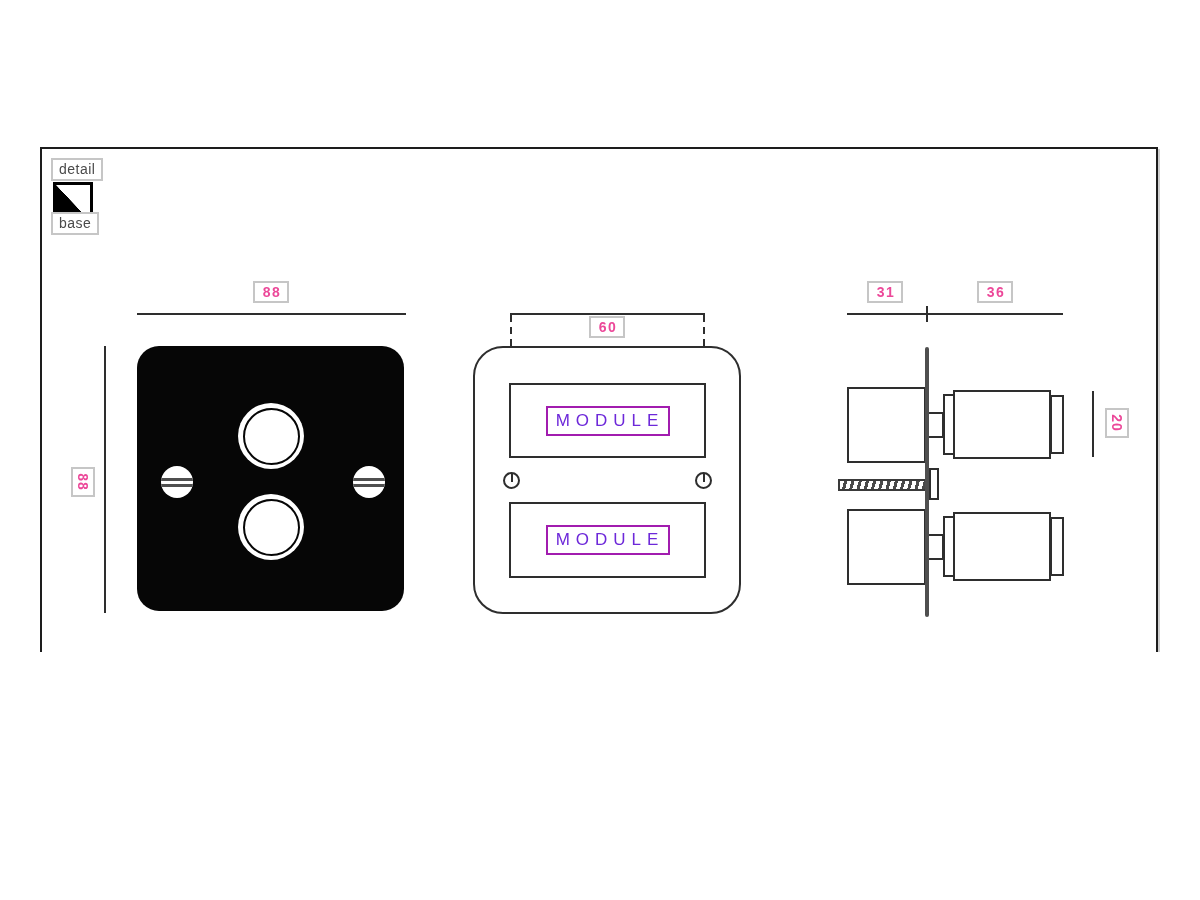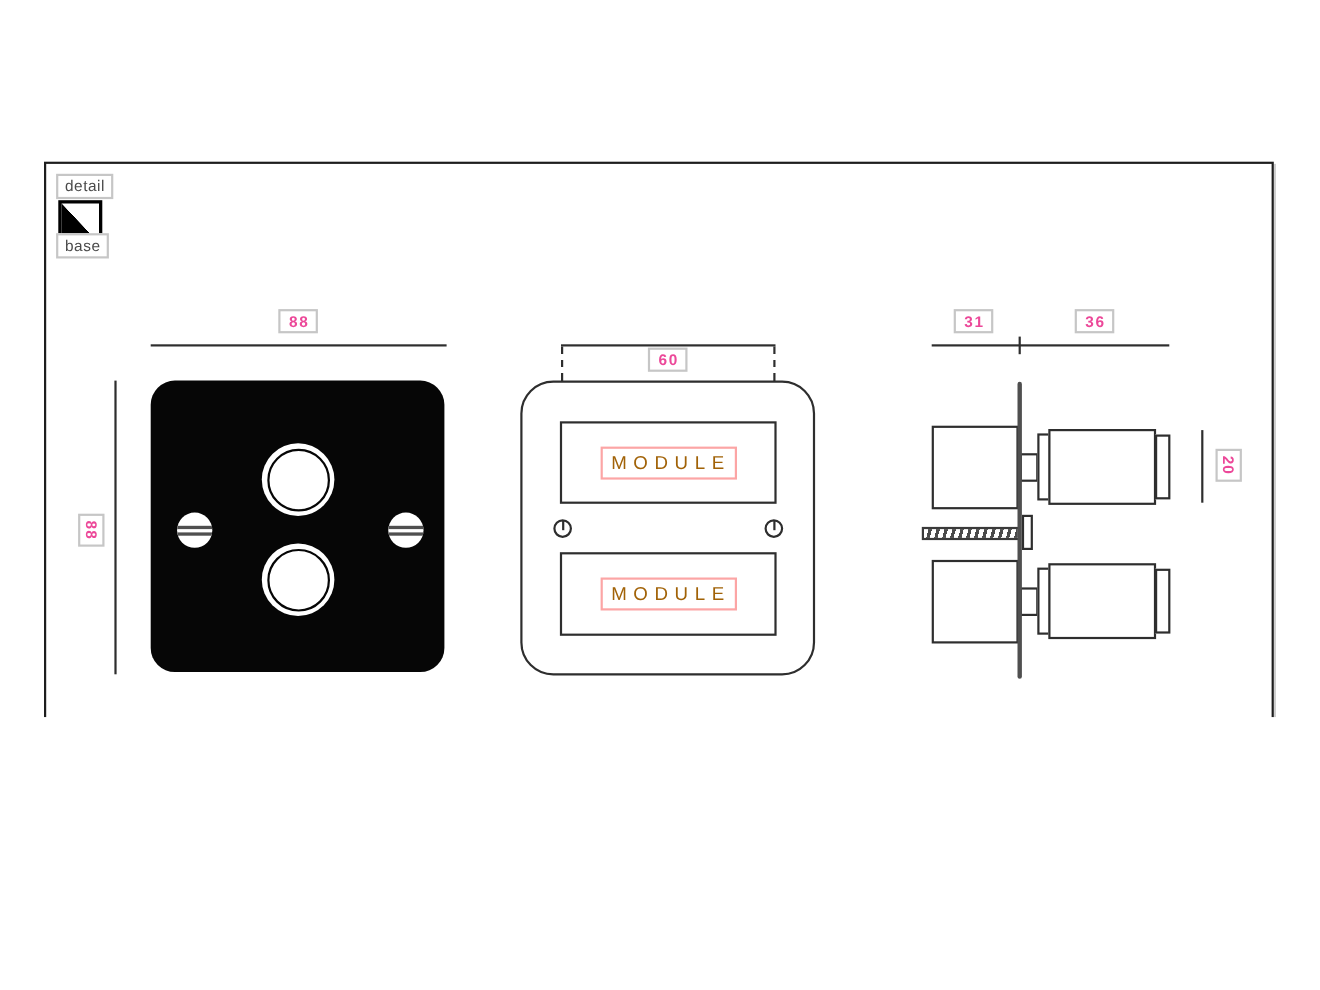--- a/index.html
+++ b/index.html
@@ -107,23 +107,23 @@
   }
   .module-rect {
     position: absolute;
     left: 509px;
     width: 197px;
     border: 2.5px solid #2e2e2e;
     background: #ffffff;
     display: flex; align-items: center; justify-content: center;
   }
   .module-tag {
-    border: 2px solid #fca5a5;
-    background: #ffffff;
-    color: #a16207;
+    border: 2px solid #a21caf;
+    background: #ffffff;
+    color: #6d28d9;
     width: 124px; height: 30px;
     font-size: 17px;
     letter-spacing: 6px;
     display: flex; align-items: center; justify-content: center;
     padding-left: 5px;
   }
   .screw-hole {
     position: absolute;
     width: 17px; height: 17px;
     border: 2px solid #2e2e2e;

